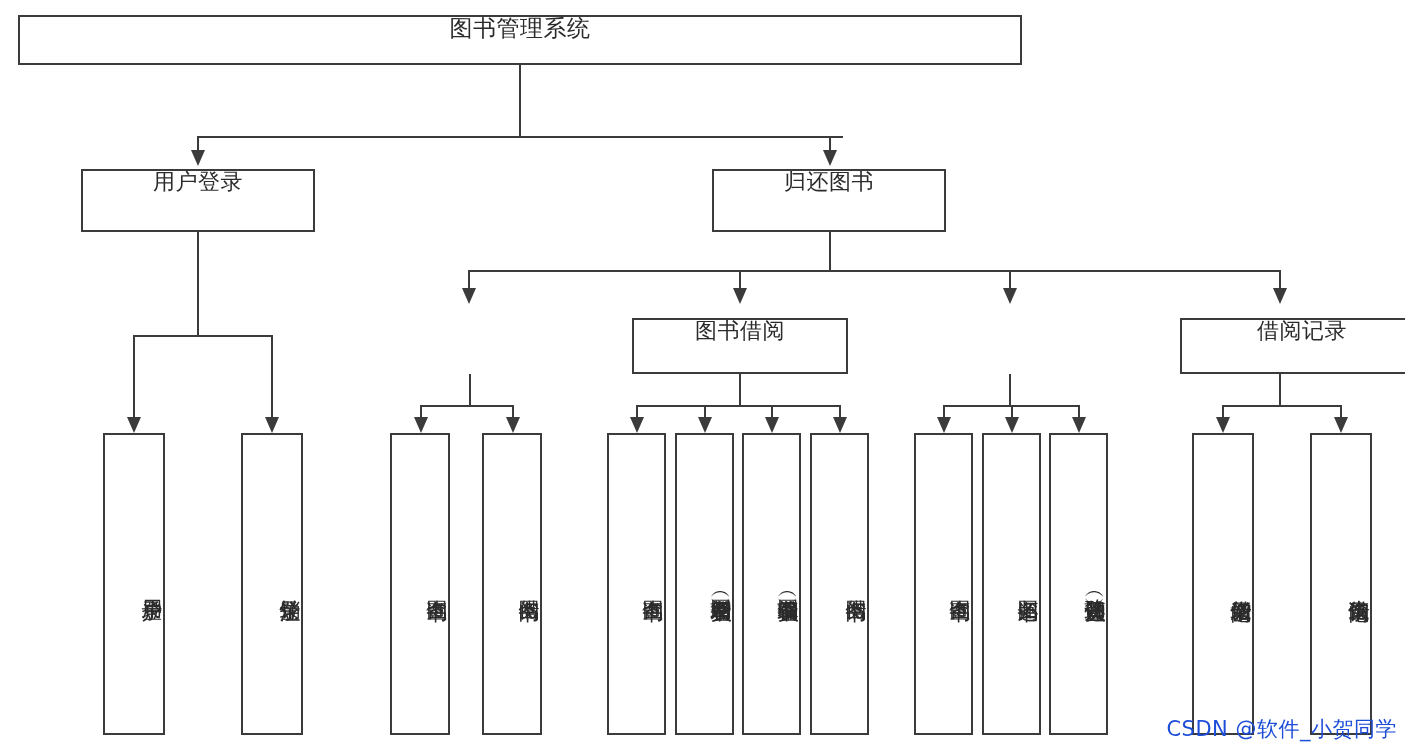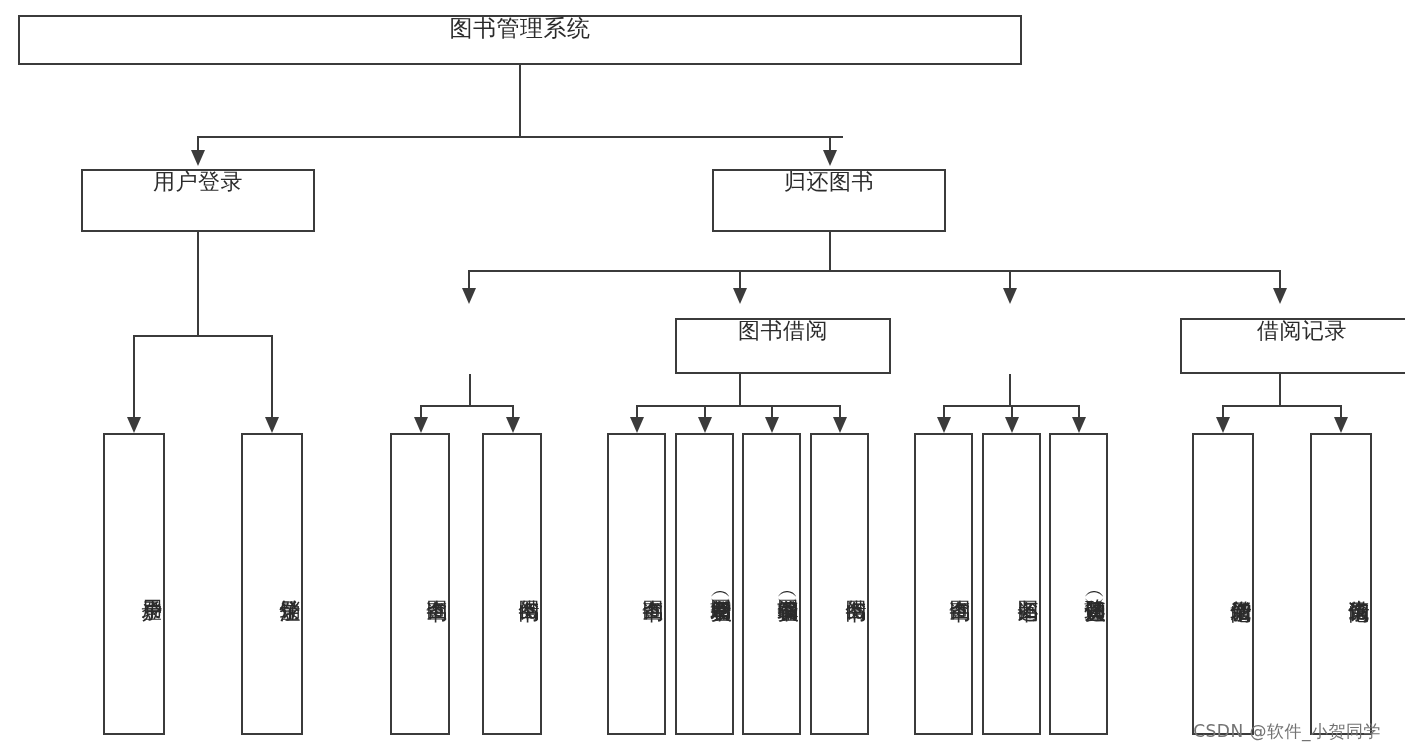--- a/index.html
+++ b/index.html
@@ -50,23 +50,23 @@
     position:absolute;
     width:0;height:0;
     border-left:7px solid transparent;
     border-right:7px solid transparent;
     border-top:16px solid #3b3b3b;
   }
 
   
   #watermark{
     position:absolute;
-    right:24px;bottom:4px;
-    font-size:17px;
-    color:#737373;
+    right:8px;bottom:4px;
+    font-size:21px;
+    color:#1d4ed8;
     letter-spacing:0.5px;
     white-space:nowrap;
     user-select:none;
   }
 </style>
 </head>
 <body>
 
 <div id="stage">
 
@@ -100,21 +100,21 @@
   <div class="ln hln" style="left:468px;top:270px;width:812px;"></div>
   <div class="ln vln" style="left:468px;top:270px;height:20px;"></div>
   <div class="arrow" style="left:462px;top:288px;"></div>
   <div class="ln vln" style="left:739px;top:270px;height:20px;"></div>
   <div class="arrow" style="left:733px;top:288px;"></div>
   <div class="ln vln" style="left:1009px;top:270px;height:20px;"></div>
   <div class="arrow" style="left:1003px;top:288px;"></div>
   <div class="ln vln" style="left:1279px;top:270px;height:20px;"></div>
   <div class="arrow" style="left:1273px;top:288px;"></div>
 
-  <div class="node h" style="left:632px;top:318px;width:216px;height:56px;margin-left:43px;">
+  <div class="node h" style="left:632px;top:318px;width:216px;height:56px;">
     <span class="lbl">图书借阅</span>
   </div>
   <div class="node h" style="left:1180px;top:318px;width:244px;height:56px;">
     <span class="lbl">借阅记录</span>
   </div>
 
   <div class="ln vln" style="left:469px;top:374px;height:32px;"></div>
   <div class="ln hln" style="left:420px;top:405px;width:94px;"></div>
   <div class="ln vln" style="left:420px;top:405px;height:14px;"></div>
   <div class="arrow" style="left:414px;top:417px;"></div>

